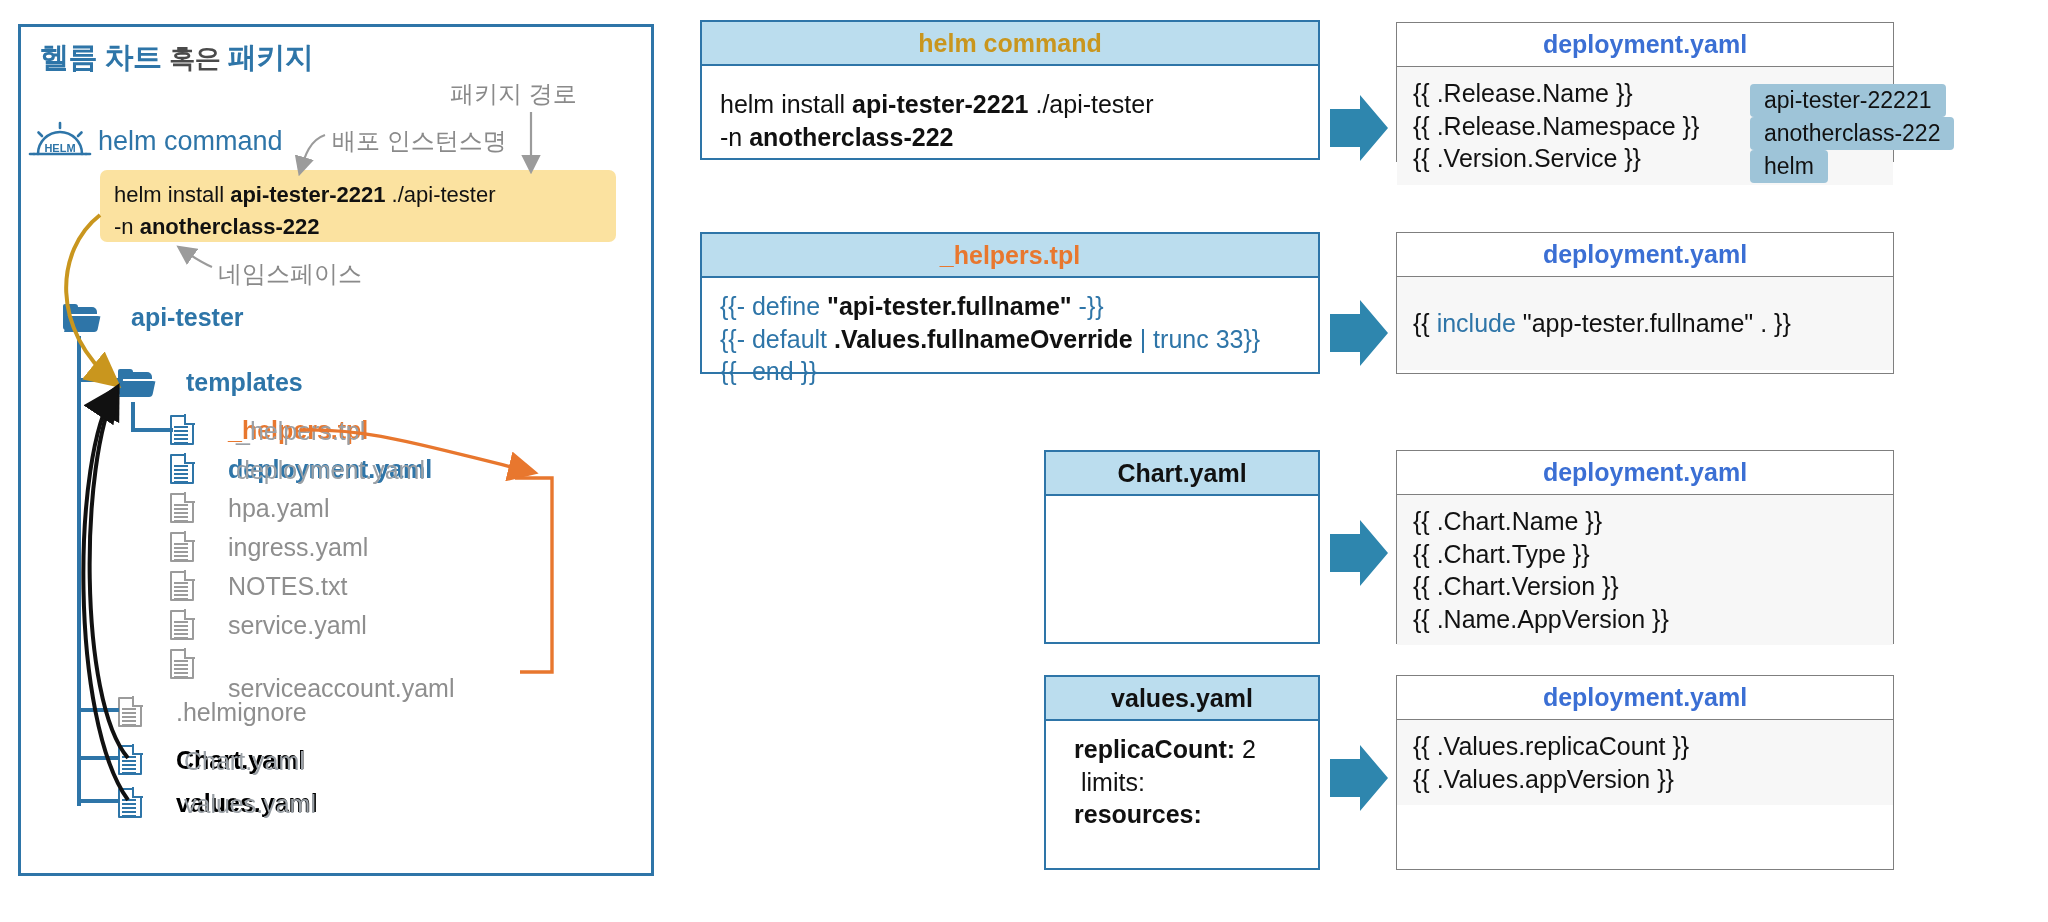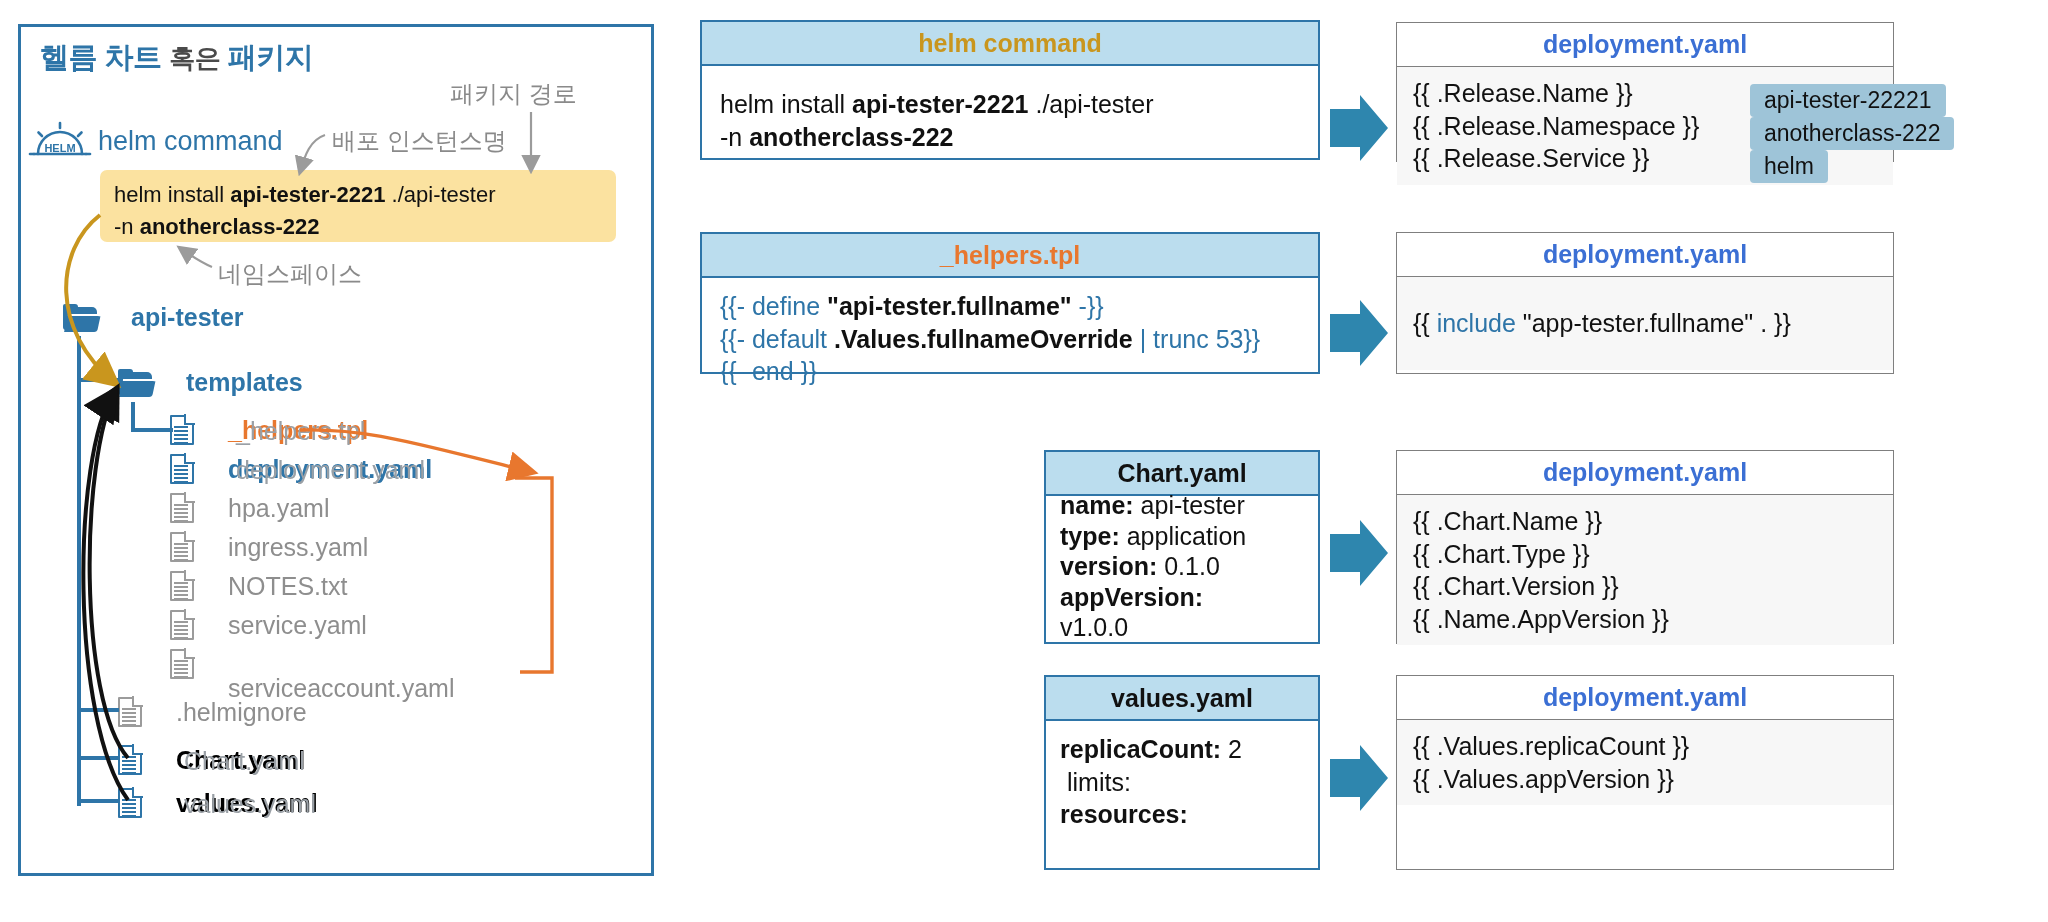--- a/index.html
+++ b/index.html
@@ -291,48 +291,41 @@
       <div class="hdr" style="color: rgb(201, 150, 30);">helm command</div>
       <div class="body" style="padding-top: 22px;">
         <div class="cl"><span>helm install </span><b>api-tester-2221</b><span> ./api-tester</span></div>
         <div class="cl"><span>-n </span><b>anotherclass-222</b><span></span></div>
       </div>
     </div>
     <div class="card mid" style="left: 700px; top: 232px; width: 620px; height: 142px;">
       <div class="hdr" style="color: rgb(232, 119, 46);">_helpers.tpl</div>
       <div class="body" style="padding-top: 12px;">
         <div class="cl"><span class="tpl-tag">{{- define </span><span class="tpl-blk">"api-tester.fullname"</span><span class="tpl-tag"> -}}</span></div>
-        <div class="cl"><span class="tpl-tag">{{- default </span><span class="tpl-blk">.Values.fullnameOverride</span><span class="tpl-tag"> | trunc 53}}</span></div>
+        <div class="cl"><span class="tpl-tag">{{- default </span><span class="tpl-blk">.Values.fullnameOverride</span><span class="tpl-tag"> | trunc 33}}</span></div>
         <div class="cl"><span class="tpl-tag">{{- end }}</span></div>
       </div>
     </div>
     <div class="card mid" style="left: 1044px; top: 450px; width: 276px; height: 194px;">
       <div class="hdr" style="color: rgb(17, 17, 17);">Chart.yaml</div>
-      <div class="body" style="padding: 0px 14px; overflow: hidden; margin-top: -6px;">
-        <div class="cl" style="line-height: 1.22;"><b>name:</b> api-tester</div>
-        <div class="cl" style="line-height: 1.22;"><b>type:</b> application</div>
-        <div class="cl" style="line-height: 1.22;"><b>version:</b> 0.1.0</div>
-        <div class="cl" style="line-height: 1.22;"><b>appVersion:</b></div>
-        <div class="cl" style="line-height: 1.22;"><b></b>v1.0.0</div>
-      </div>
     </div>
     <div class="card mid" style="left: 1044px; top: 675px; width: 276px; height: 195px;">
       <div class="hdr" style="color: rgb(17, 17, 17);">values.yaml</div>
-      <div class="body" style="padding: 12px 14px;">
+      <div class="body" style="padding: 12px 28px;">
         <div class="cl" style="line-height: 1.3;"><b>replicaCount:</b>&nbsp;2</div>
         <div class="cl" style="line-height: 1.3;"><b></b>&nbsp;limits:</div>
         <div class="cl" style="line-height: 1.3;"><b>resources:</b></div>
       </div>
     </div>
     <div class="card right" style="left: 1396px; top: 22px; width: 498px; height: 140px;">
       <div class="hdr" style="color: rgb(59, 111, 212);">deployment.yaml</div>
       <div class="body" style="padding: 10px 16px;">
         <div class="cl">{{ .Release.Name }}</div>
         <div class="cl">{{ .Release.Namespace }}</div>
-        <div class="cl">{{ .Release.Service }}</div>
+        <div class="cl">{{ .Version.Service }}</div>
       </div>
     </div>
     <div class="card right" style="left: 1396px; top: 232px; width: 498px; height: 142px;">
       <div class="hdr" style="color: rgb(59, 111, 212);">deployment.yaml</div>
       <div class="body" style="padding: 30px 16px;">
         <div class="cl"><span class="tpl-blk" style="font-weight:normal">{{ </span><span class="tpl-tag" style="font-weight:normal">include </span><span class="tpl-blk" style="font-weight:normal">"app-tester.fullname" . }}</span></div>
       </div>
     </div>
     <div class="card right" style="left: 1396px; top: 450px; width: 498px; height: 194px;">
       <div class="hdr" style="color: rgb(59, 111, 212);">deployment.yaml</div>

